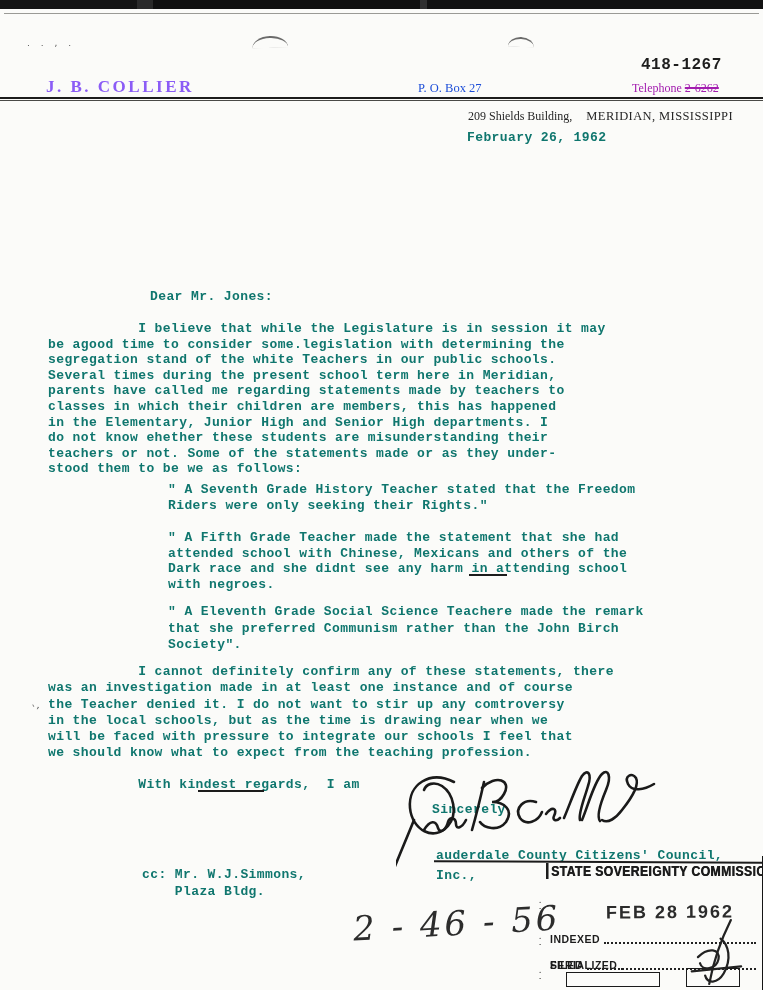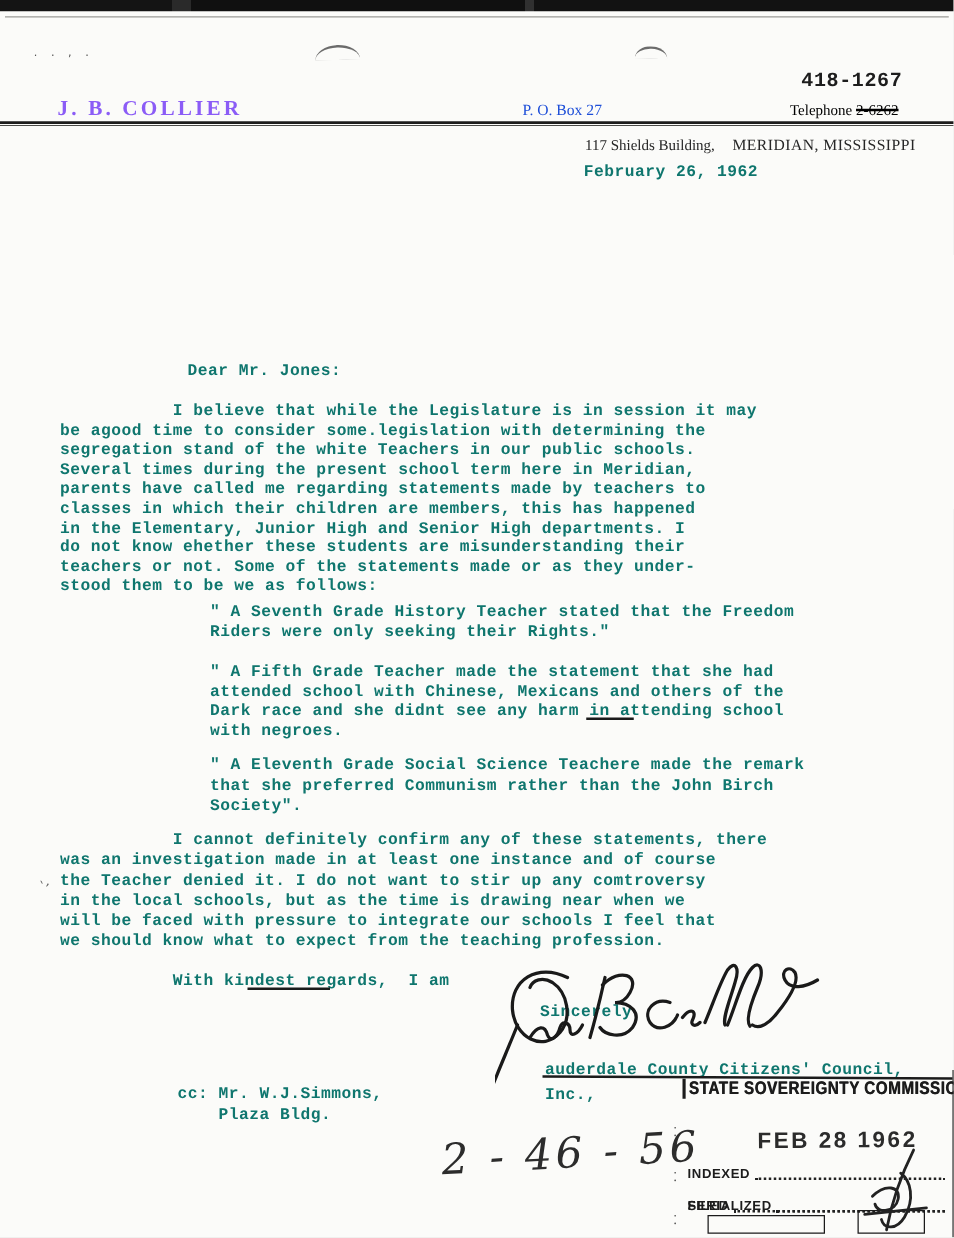--- a/index.html
+++ b/index.html
@@ -19,21 +19,21 @@
   .arc{position:absolute;border-top:2px solid #3c3c3c;border-radius:50% 50% 0 0/100% 100% 0 0;opacity:.75;}
   .arc1{left:252px;top:36px;width:36px;height:10px;transform:rotate(-2deg);}
   .arc2{left:508px;top:37px;width:26px;height:8px;transform:rotate(2deg);}
   .dots{position:absolute;left:27px;top:38px;font:9px "DejaVu Sans",sans-serif;color:#555;letter-spacing:4px;}
   .pencil-mark{position:absolute;left:30px;top:704px;font:11px "DejaVu Sans",sans-serif;color:#666;transform:rotate(14deg);}
   
   .lh-name{position:absolute;left:46px;top:77px;font-family:"Liberation Serif",serif;
     font-size:17px;font-weight:600;letter-spacing:2.5px;color:#8b5cf6;}
   .lh-pobox{position:absolute;left:394px;top:81px;font-family:"Liberation Serif",serif;font-size:12.5px;color:#1d4ed8;margin-left:24px;}
   .lh-phone{position:absolute;left:641px;top:56px;font-size:16px;font-weight:bold;letter-spacing:.5px;color:#1d1d1d;}
-  .lh-tel{position:absolute;left:632px;top:81px;font-family:"Liberation Serif",serif;font-size:12px;color:#000000;}
+  .lh-tel{position:absolute;left:632px;top:81px;font-family:"Liberation Serif",serif;font-size:12px;color:#a21caf;}
   .strike{text-decoration:line-through;text-decoration-thickness:2px;}
   .rule{position:absolute;left:0;top:97px;width:763px;height:5px;
     background:linear-gradient(#1c1c1c 0 2px,transparent 2px 3px,#4a4a47 3px 4px,transparent 4px);}
   .lh-addr{position:absolute;left:468px;top:109px;font-family:"Liberation Serif",serif;font-size:12px;color:#262626;}
   .lh-addr .city{margin-left:14px;font-size:12.5px;letter-spacing:.4px;}
   
   .t{position:absolute;white-space:pre;font-size:13px;font-weight:bold;
      letter-spacing:.4px;line-height:15.6px;color:#0f766e;}
   .date{left:467px;top:130px;}
   .recipient{left:150px;top:211px;line-height:16.2px;}
@@ -87,21 +87,21 @@
   <div class="arc arc1"></div>
   <div class="arc arc2"></div>
   <div class="dots">.&nbsp;.&nbsp;,&nbsp;.</div>
   <div class="pencil-mark">`’</div>
 
   <div class="lh-name">J. B. COLLIER</div>
   <div class="lh-pobox">P. O. Box 27</div>
   <div class="lh-phone">418-1267</div>
   <div class="lh-tel"><span>Telephone</span> <span class="strike">2-6262</span></div>
   <div class="rule"></div>
-  <div class="lh-addr"><span>117 Shields Building,</span><span class="city">MERIDIAN, MISSISSIPPI</span></div>
+  <div class="lh-addr"><span>209 Shields Building,</span><span class="city">MERIDIAN, MISSISSIPPI</span></div>
 
   <div class="t date">February 26, 1962</div>
   <div class="t salutation">Dear Mr. Jones:</div>
   <div class="t p1">           I believe that while the Legislature is in session it may
 be agood time to consider some.legislation with determining the
 segregation stand of the white Teachers in our public schools.
 Several times during the present school term here in Meridian,
 parents have called me regarding statements made by teachers to
 classes in which their children are members, this has happened
 in the Elementary, Junior High and Senior High departments. I

